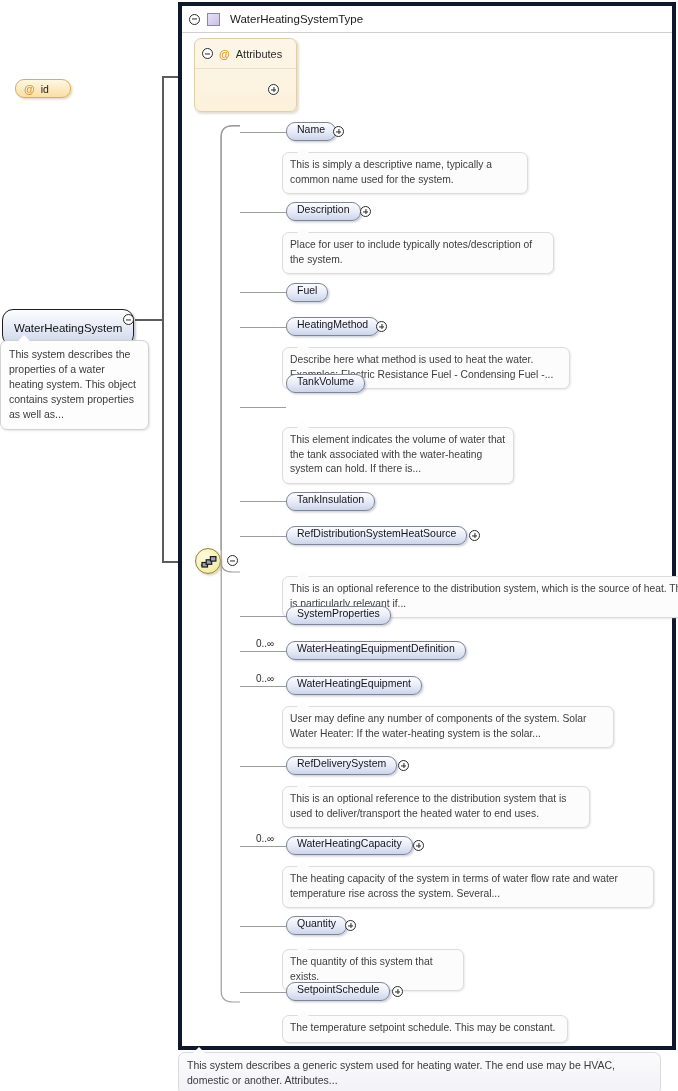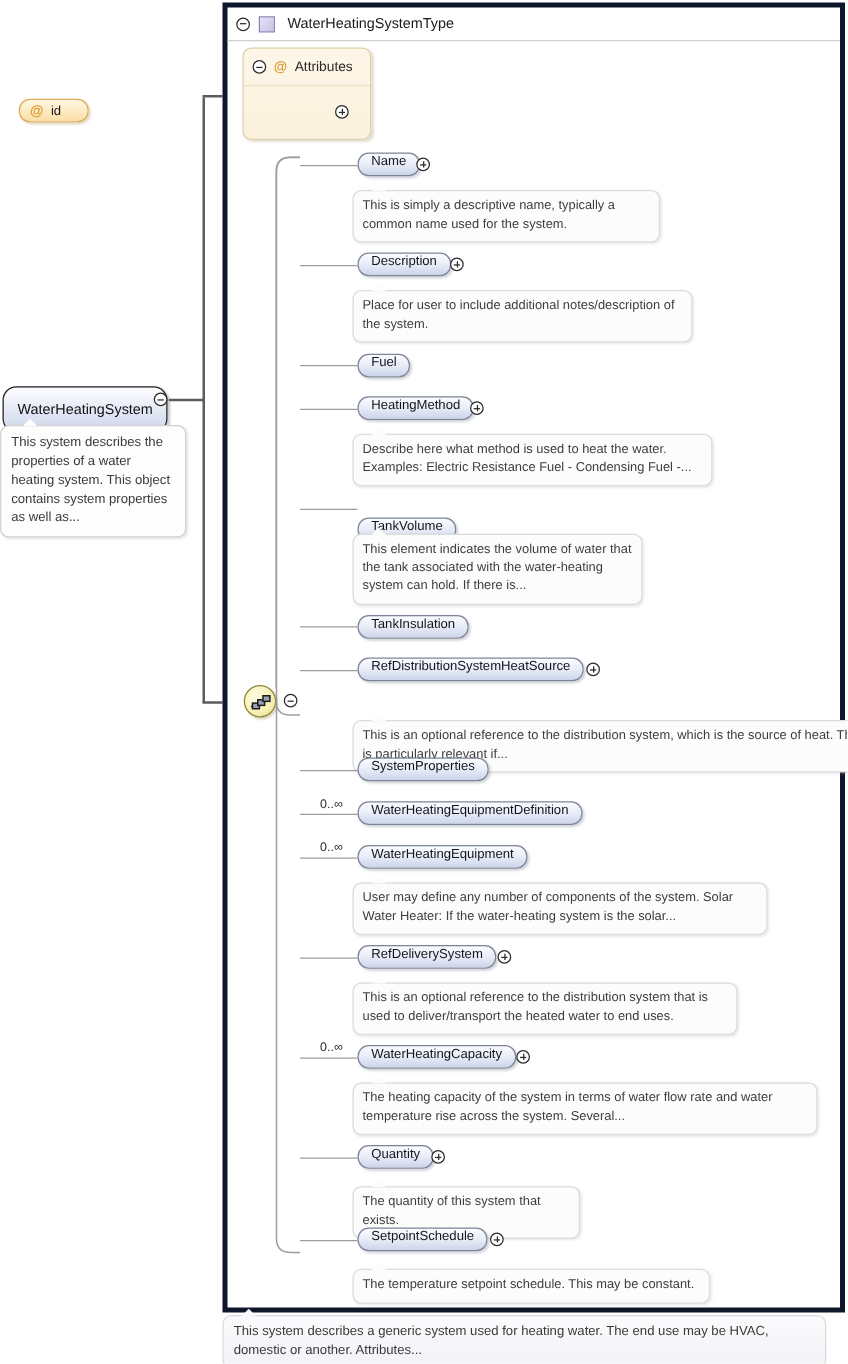--- a/index.html
+++ b/index.html
@@ -274,40 +274,40 @@
     <span>This is simply a descriptive name, typically a common name used for the system.</span>
   </div>
 
   <div class="conn" style="left:240px; top:212px; width:46px; height:1.1px;"></div>
   <div class="el-pill" style="left:286px; top:202px;">
     <span>Description</span>
   </div>
   <div class="tgl plus" style="position:absolute; left:360px; top:206px;"></div>
   <div class="annot" style="left:282px; top:232px; width:272px;">
     <span class="tip"></span>
-    <span>Place for user to include additional notes/description of the system.</span>
+    <span>Place for user to include typically notes/description of the system.</span>
   </div>
 
   <div class="conn" style="left:240px; top:292px; width:46px; height:1.1px;"></div>
   <div class="el-pill" style="left:286px; top:283px;">
     <span>Fuel</span>
   </div>
 
   <div class="conn" style="left:240px; top:327px; width:46px; height:1.1px;"></div>
   <div class="el-pill" style="left:286px; top:317px;">
     <span>HeatingMethod</span>
   </div>
   <div class="tgl plus" style="position:absolute; left:376px; top:321px;"></div>
   <div class="annot" style="left:282px; top:347px; width:288px;">
     <span class="tip"></span>
     <span>Describe here what method is used to heat the water. Examples: Electric Resistance Fuel - Condensing Fuel -...</span>
   </div>
 
   <div class="conn" style="left:240px; top:407px; width:46px; height:1.1px;"></div>
-  <div class="el-pill" style="left:286px; top:414px;">
+  <div class="el-pill" style="left:286px; top:374px;">
     <span>TankVolume</span>
   </div>
   <div class="annot" style="left:282px; top:427px; width:232px;">
     <span class="tip"></span>
     <span>This element indicates the volume of water that the tank associated with the water-heating system can hold. If there is...</span>
   </div>
 
   <div class="conn" style="left:240px; top:501px; width:46px; height:1.1px;"></div>
   <div class="el-pill" style="left:286px; top:492px;">
     <span>TankInsulation</span>

